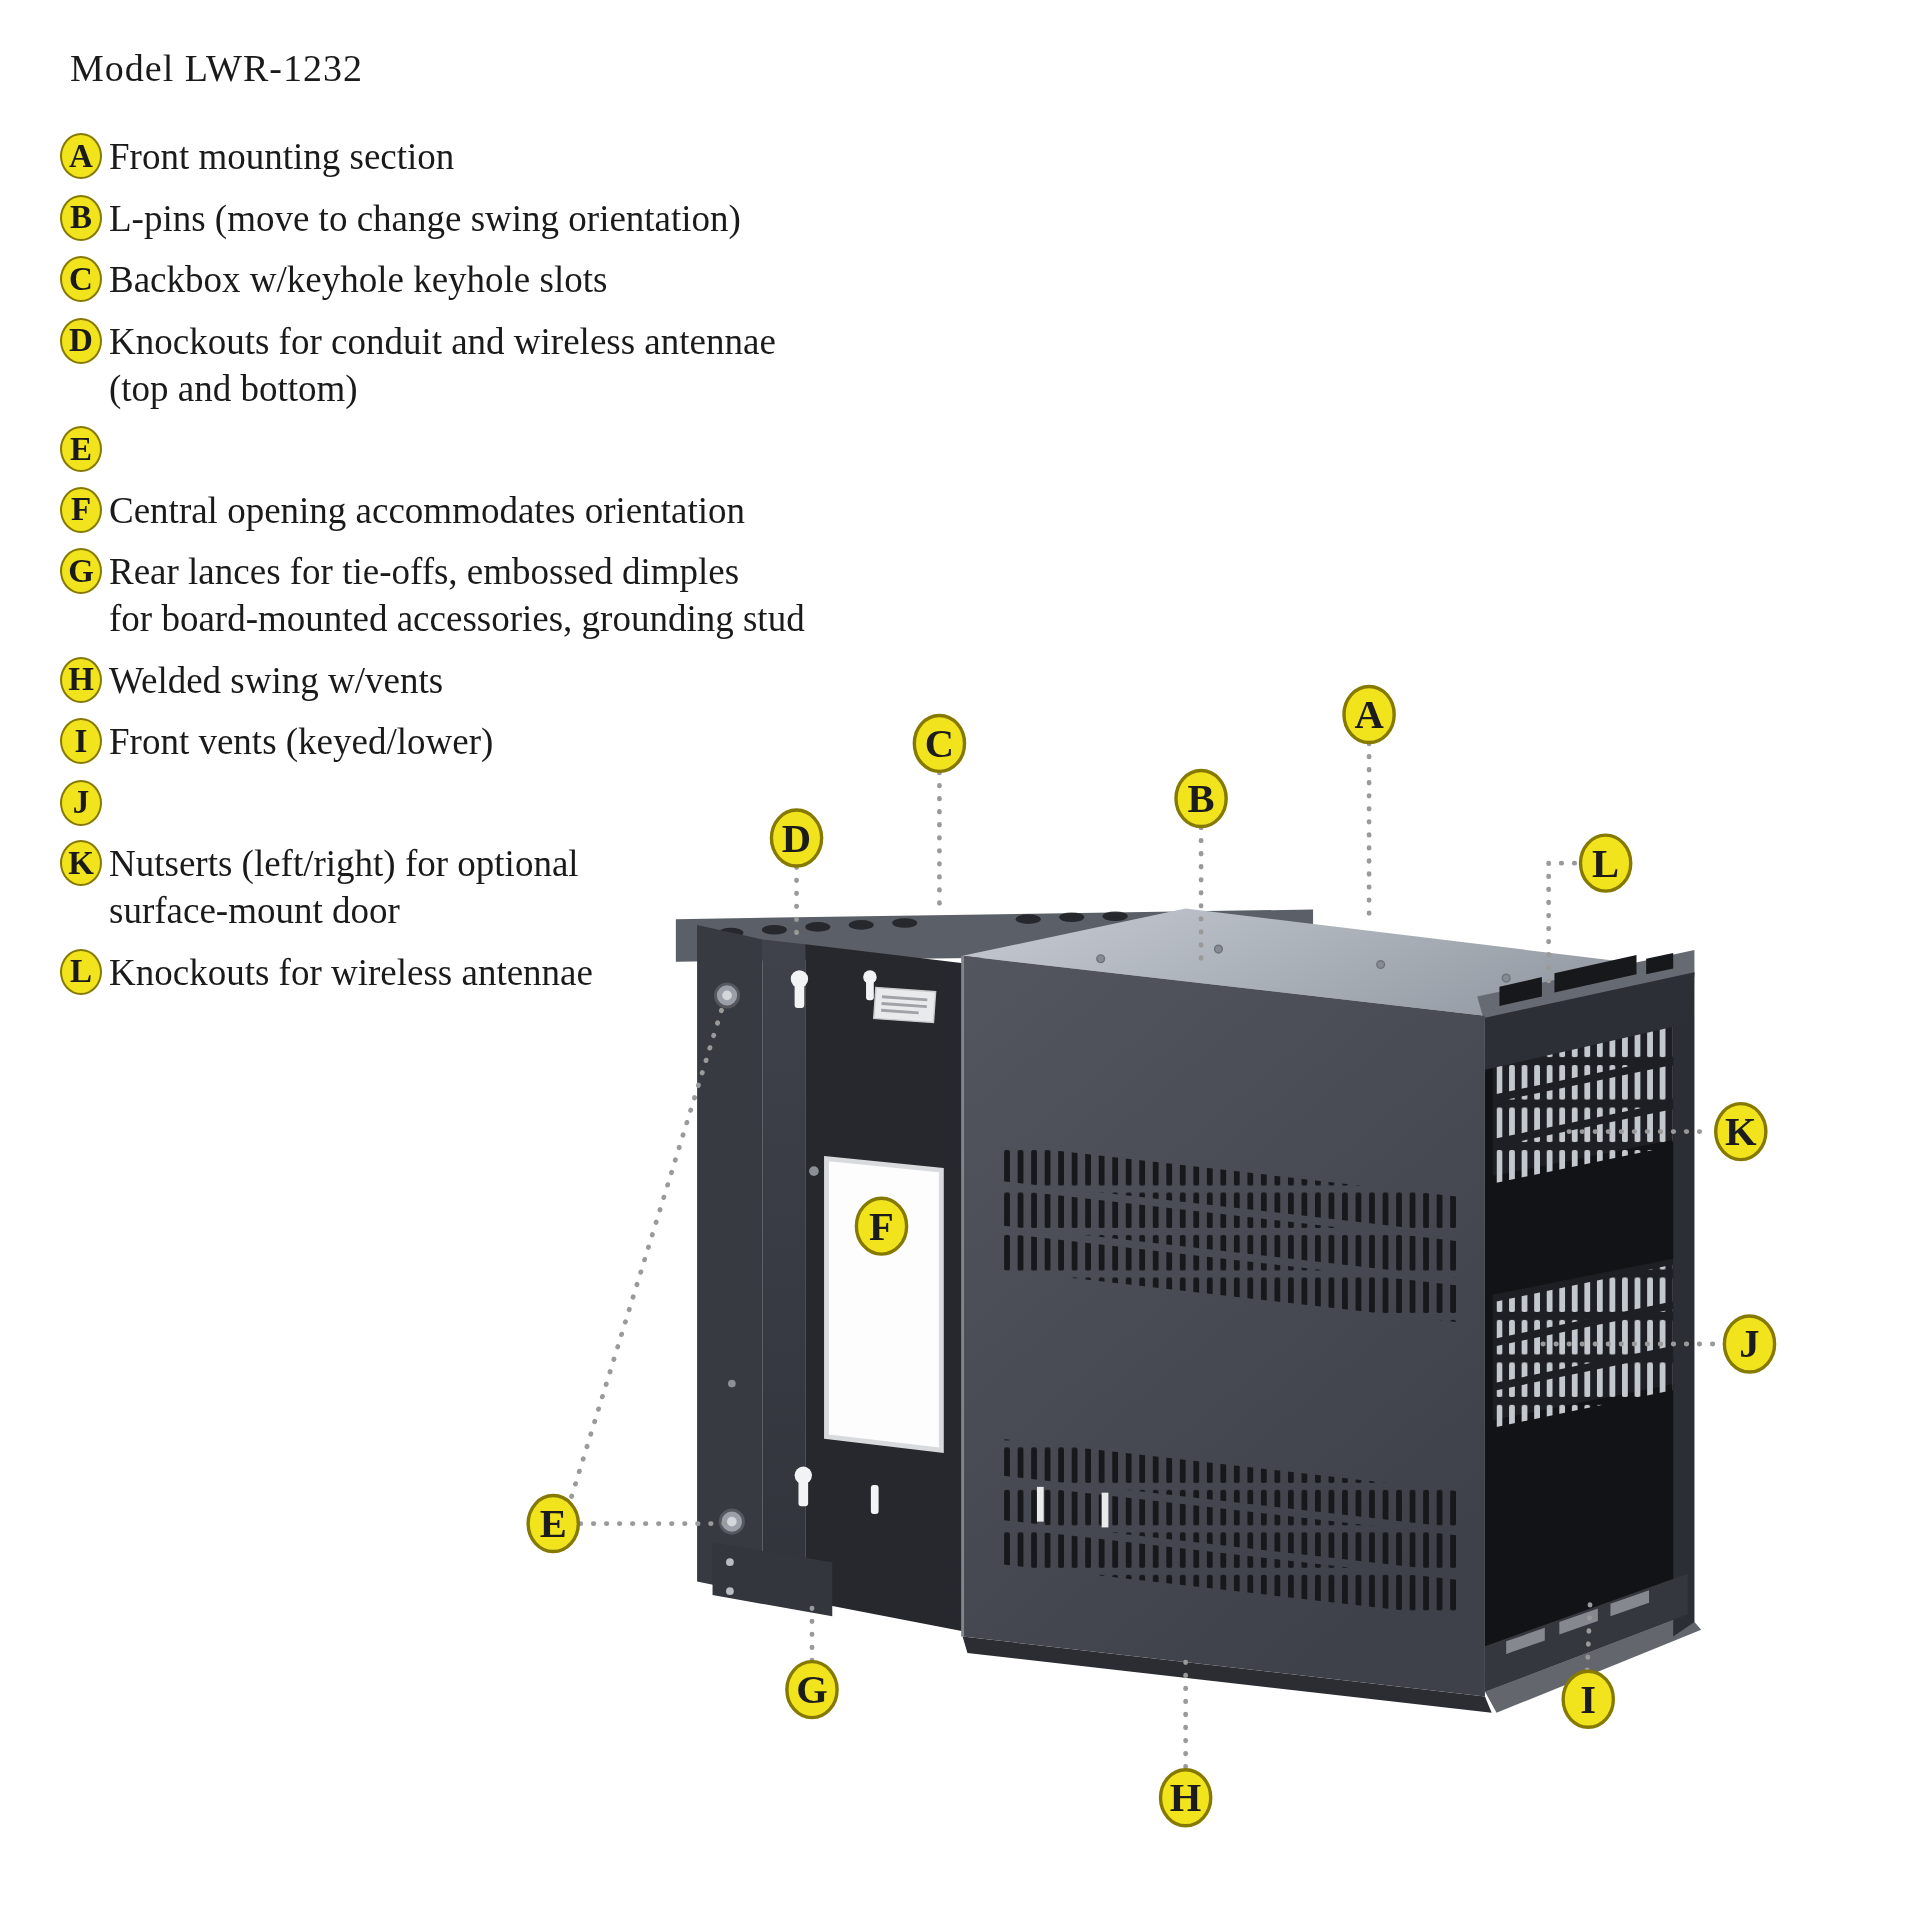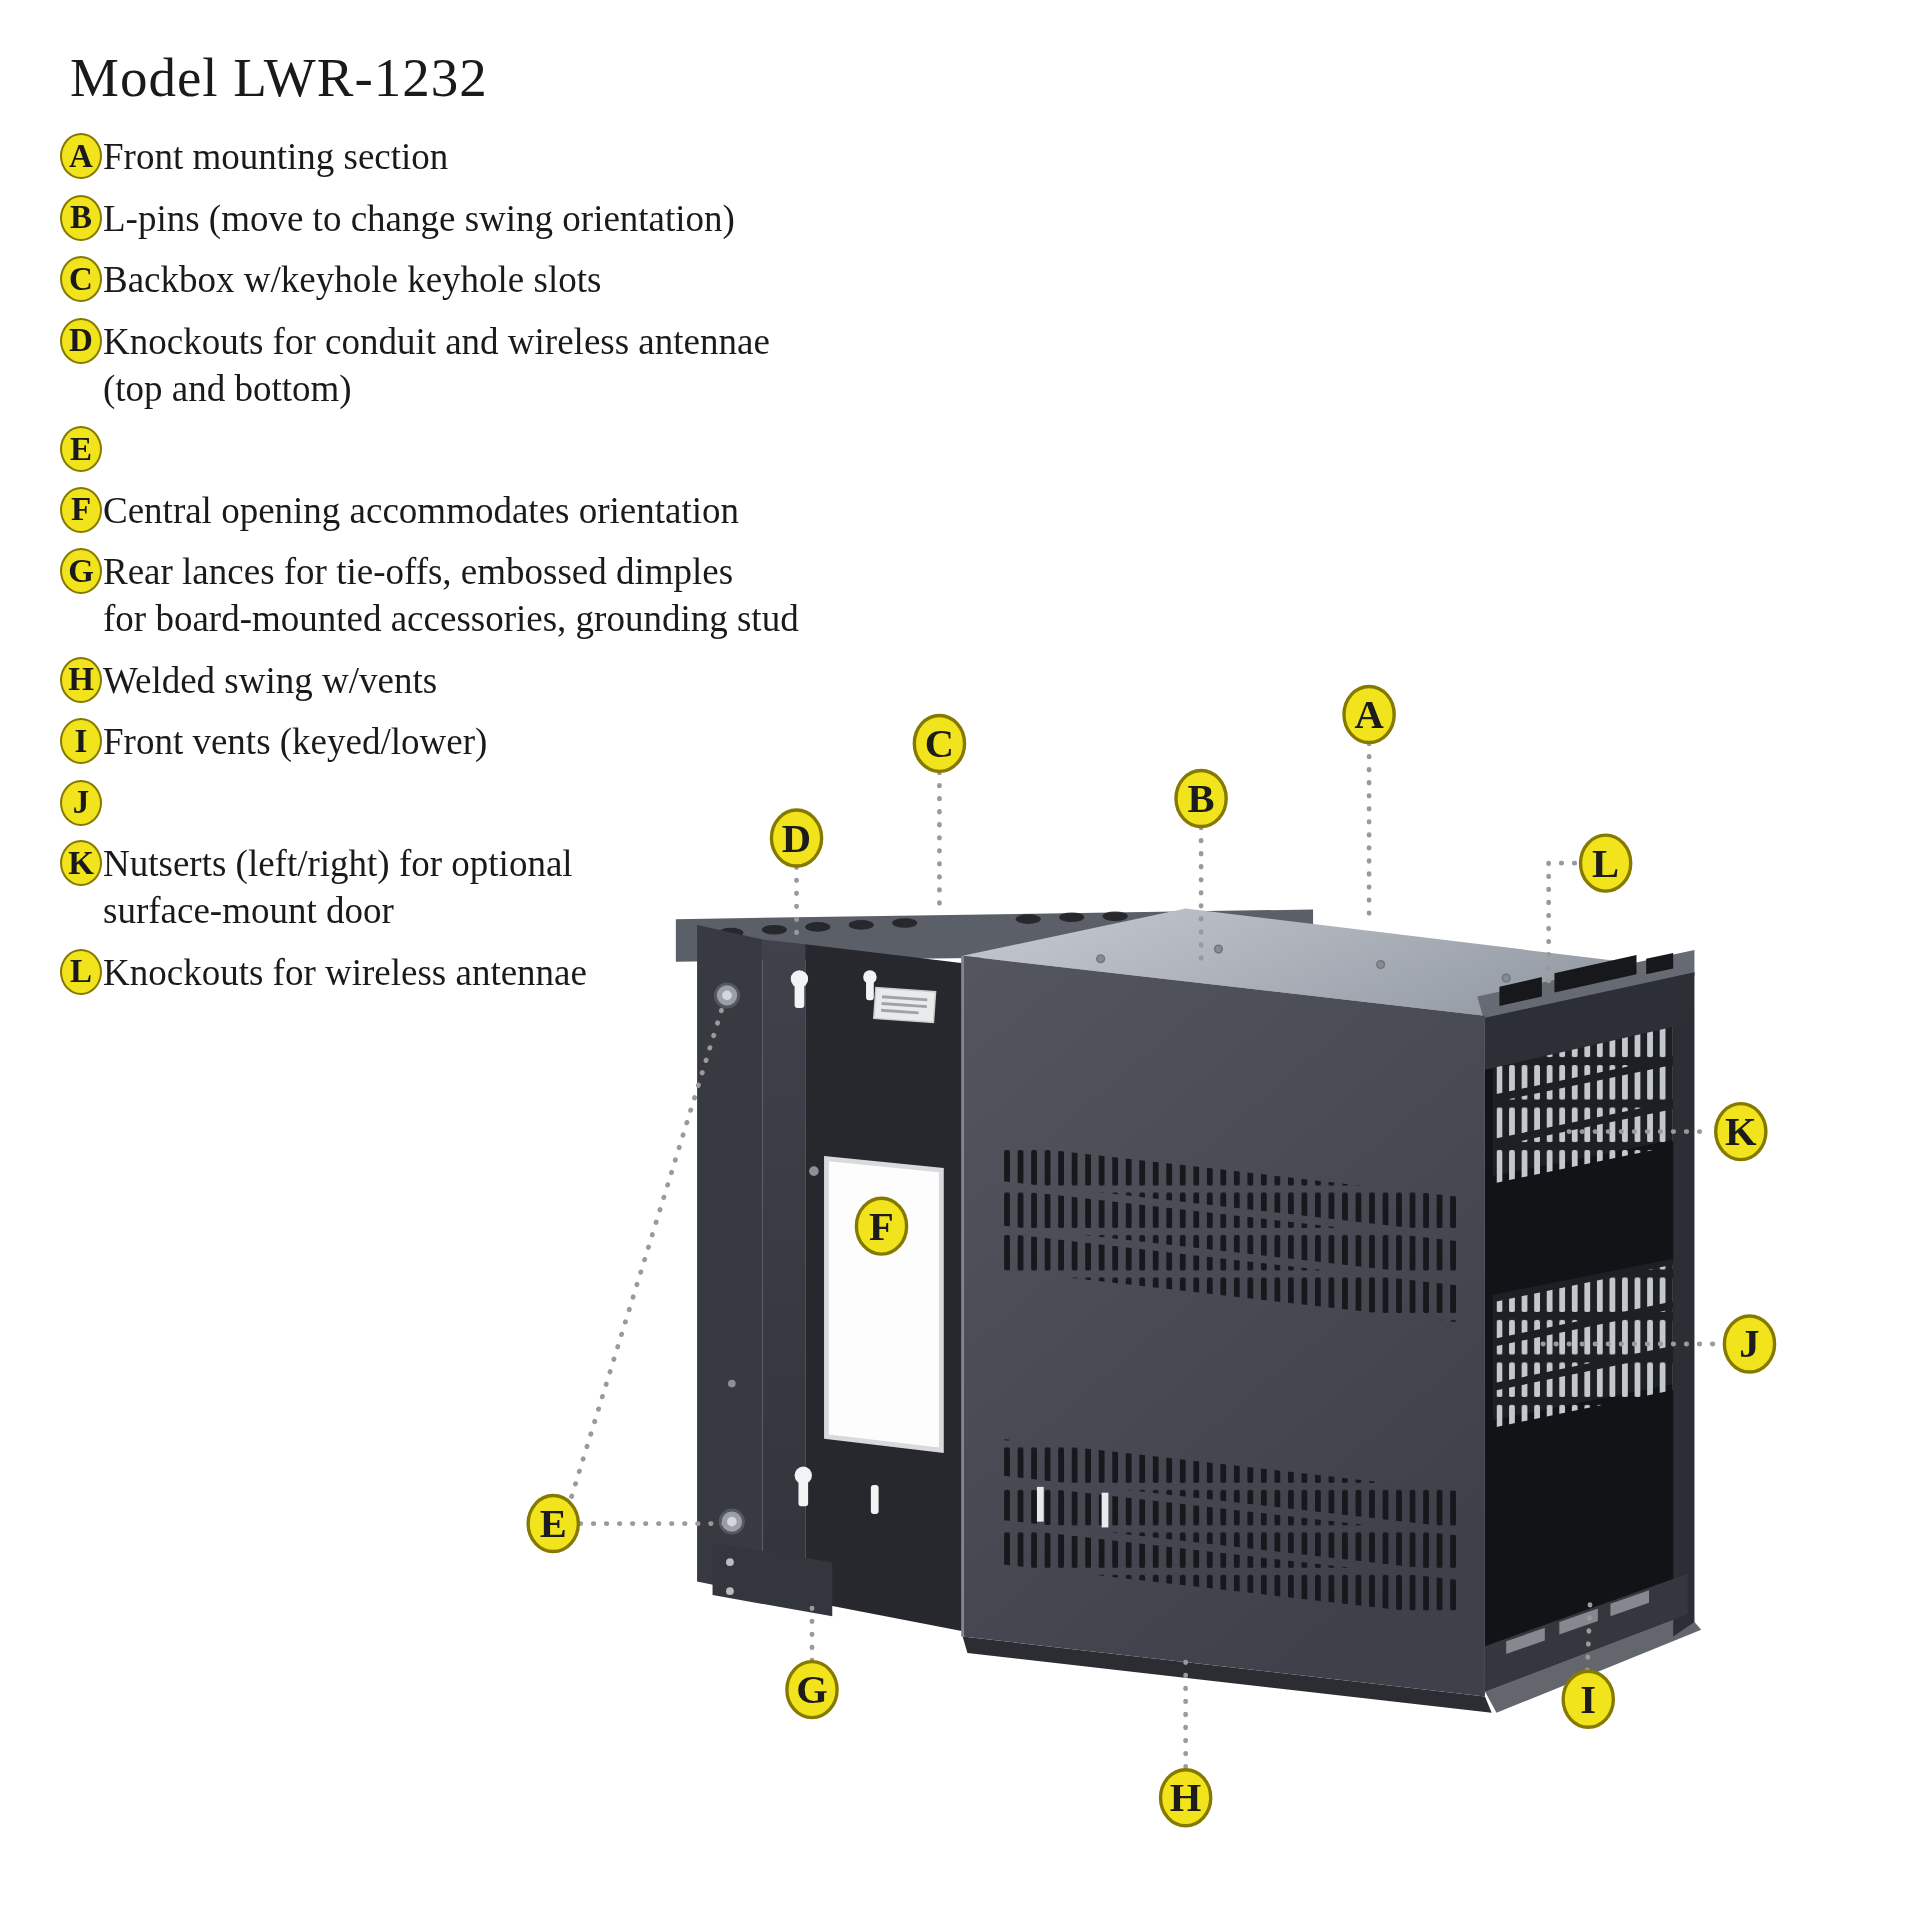--- a/index.html
+++ b/index.html
@@ -5,28 +5,28 @@
   :root{
     --callout-fill:#f2e41c;
     --callout-border:#857900;
     --leader:#9a9a9a;
     --text:#1a1a1a;
     --bg:#ffffff;
   }
   html,body{margin:0;padding:0;background:var(--bg);}
   .page{position:relative;width:1931px;height:1931px;background:var(--bg);overflow:hidden;
         font-family:"Liberation Serif","DejaVu Serif",serif;color:var(--text);}
-  .title{position:absolute;left:70px;top:46px;font-size:55px;font-weight:400;letter-spacing:1px;margin:0;}
+  .title{position:absolute;left:70px;top:46px;font-size:38px;font-weight:400;letter-spacing:1px;margin:0;}
   .legend{position:absolute;left:60px;top:133px;margin:0;padding:0;list-style:none;width:966px;}
   .legend li{display:flex;align-items:flex-start;margin-bottom:14.5px;}
   .badge{flex:0 0 auto;width:42px;height:46px;border-radius:50%;
          background:var(--callout-fill);border:2.9px solid var(--callout-border);
          display:flex;align-items:center;justify-content:center;
          font-size:33px;font-weight:600;line-height:1;box-sizing:border-box;}
-  .ltext{margin-left:1px;font-size:37px;line-height:47px;white-space:nowrap;}
+  .ltext{margin-left:7px;font-size:37px;line-height:47px;white-space:nowrap;}
   svg{position:absolute;left:0;top:0;width:1931px;height:1931px;}
   .leader{fill:none;stroke:var(--leader);stroke-width:5;stroke-linecap:round;stroke-dasharray:0.5 13;}
   .callout ellipse{fill:var(--callout-fill);stroke:var(--callout-border);stroke-width:3.5;}
   .callout text{font-family:"Liberation Serif","DejaVu Serif",serif;font-size:42px;font-weight:600;
                 fill:#1c1c1c;text-anchor:middle;}
 </style>
 </head>
 <body>
 
 <div class="page">

